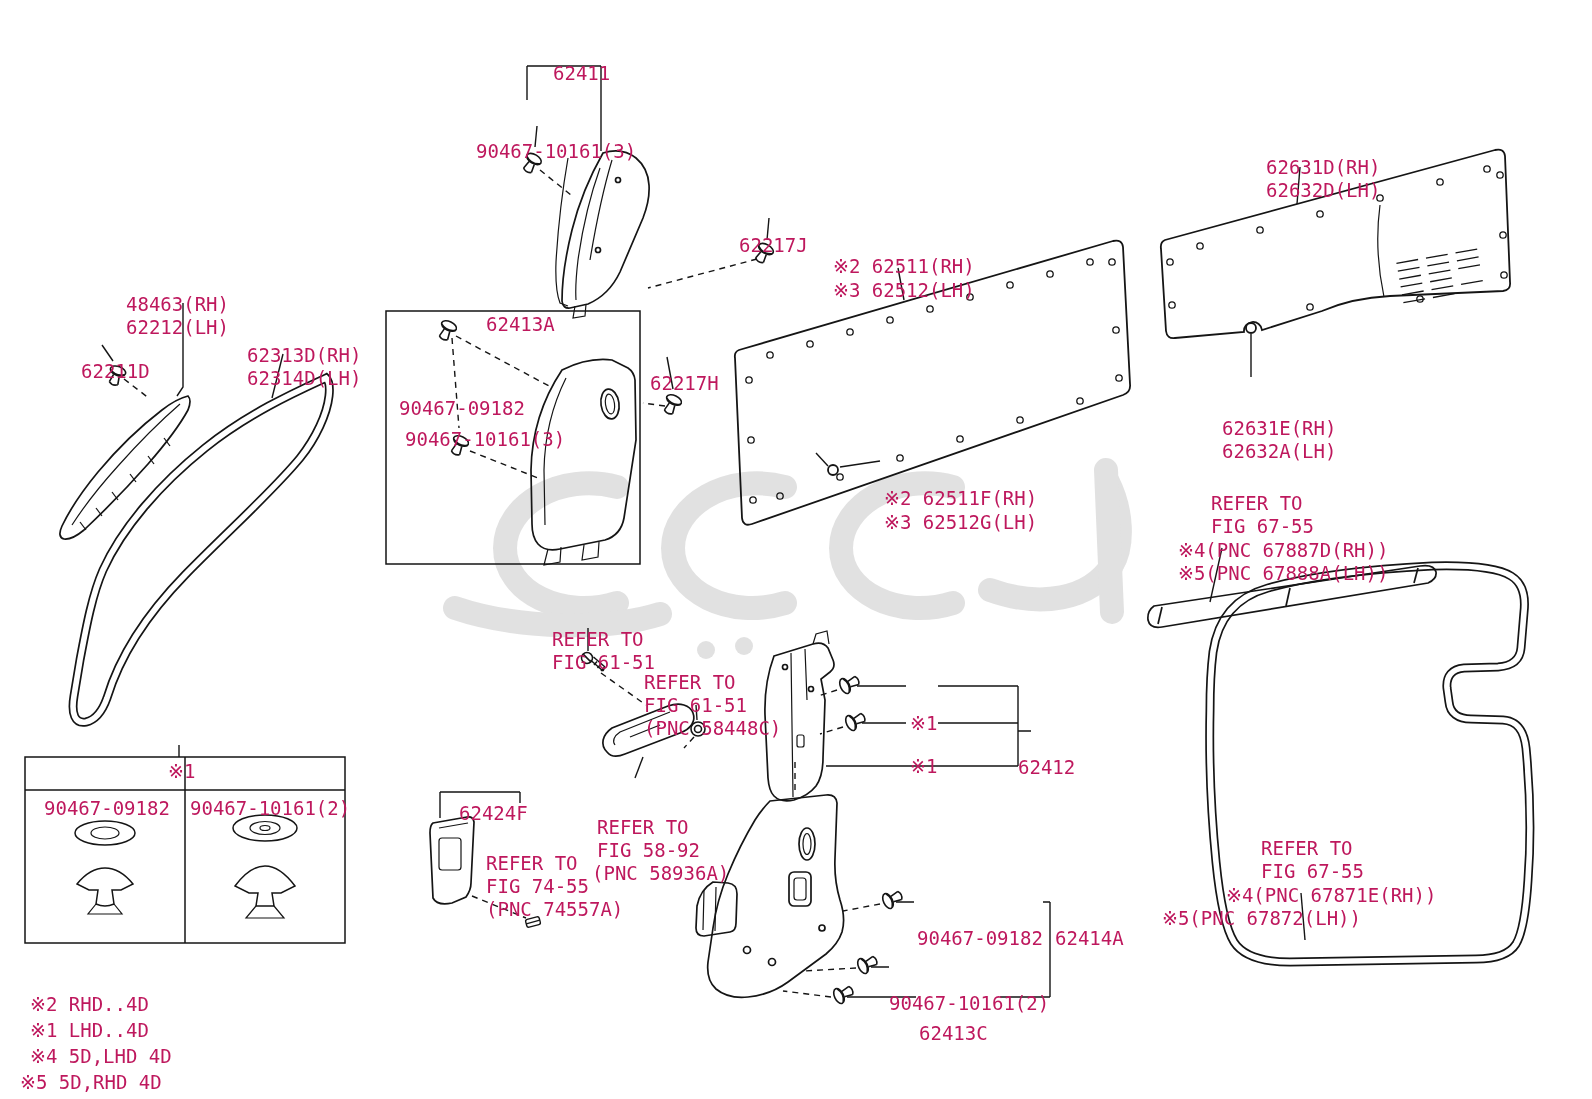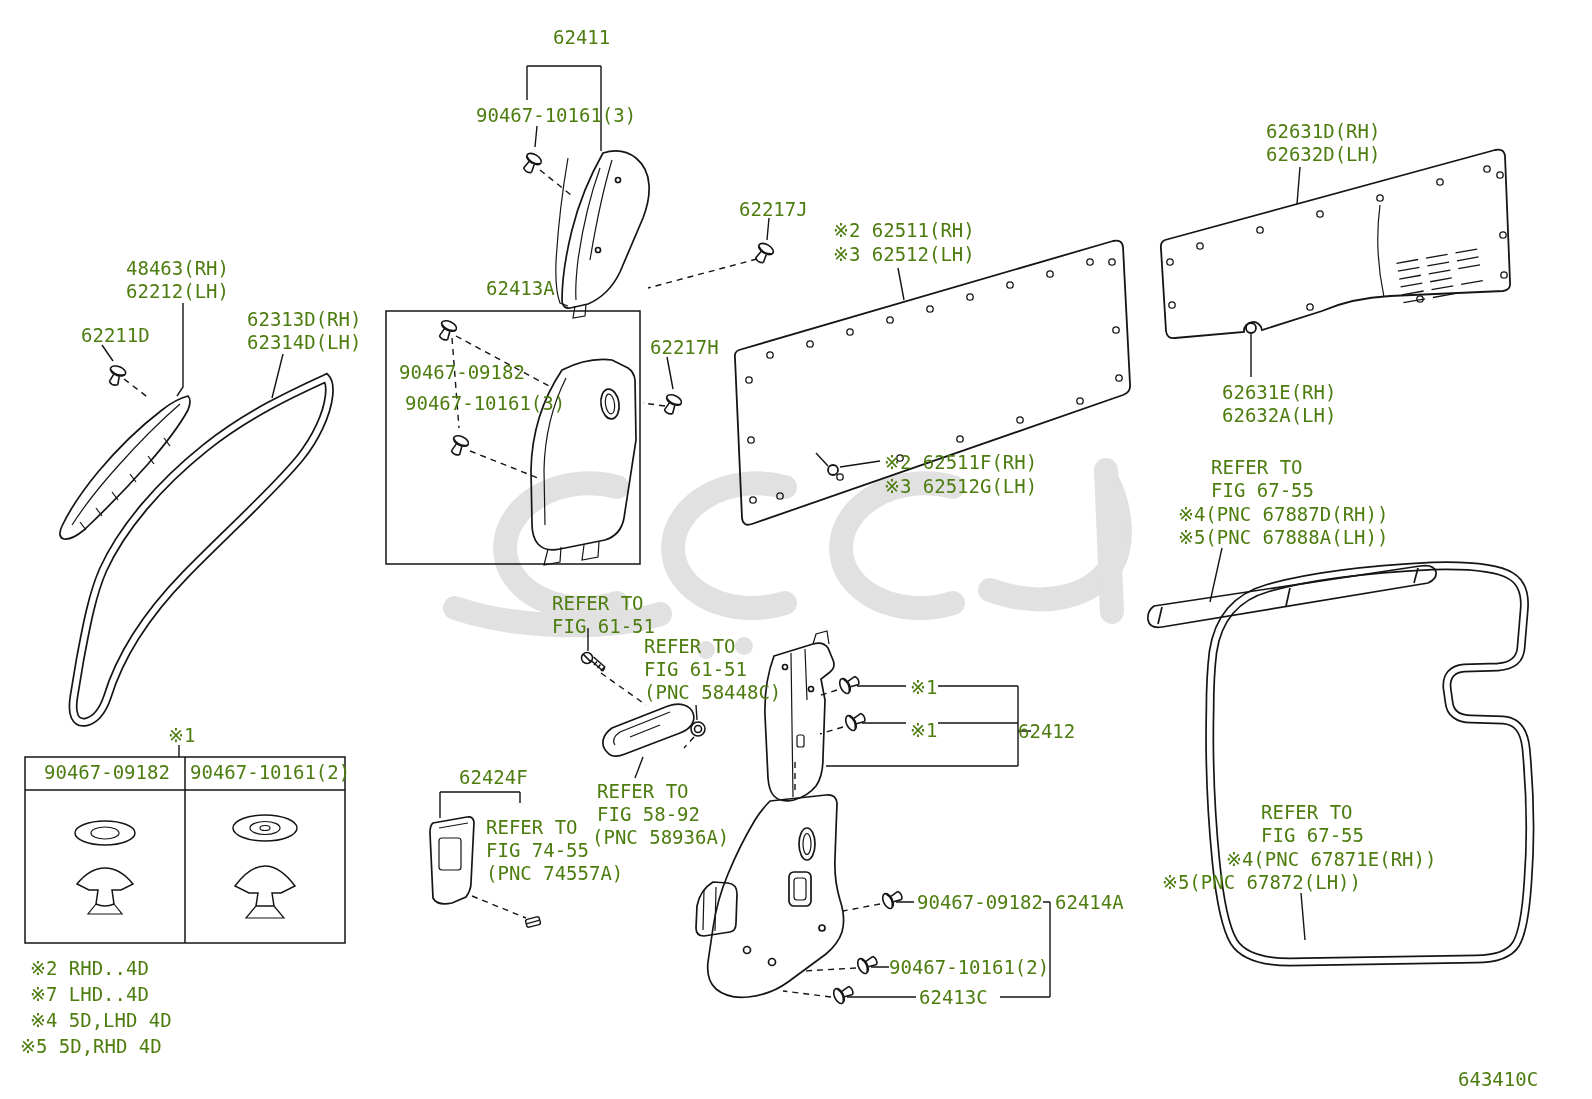--- a/index.html
+++ b/index.html
@@ -12,21 +12,22 @@
     overflow: hidden;
     font-family: "DejaVu Sans Mono", "DejaVu Sans", monospace;
     color: #000;
   }
   .canvas > svg { position: absolute; left: 0; top: 0; }
   .lbl {
     position: absolute;
     font-size: 19px;
     line-height: 23px;
     white-space: pre;
-    color: #4d7c0f;
+    color: #be185d;
+    margin-top: 36px;
   }
 </style>
 </head>
 <body>
 
 <div class="canvas">
 
   <svg width="1592" height="1099" viewBox="0 0 1592 1099">
     <defs>
       <g id="clip" stroke="#151515" fill="none" stroke-width="1.6">
@@ -329,19 +330,19 @@
 
   <div class="lbl" style="left:1261px;top:801px">REFER TO</div>
   <div class="lbl" style="left:1261px;top:824px">FIG 67-55</div>
   <div class="lbl" style="left:1226px;top:848px">※4(PNC 67871E(RH))</div>
   <div class="lbl" style="left:1162px;top:871px">※5(PNC 67872(LH))</div>
 
   <div class="lbl" style="left:44px;top:761px">90467-09182</div>
   <div class="lbl" style="left:190px;top:761px">90467-10161(2)</div>
 
   <div class="lbl" style="left:30px;top:957px">※2 RHD..4D</div>
-  <div class="lbl" style="left:30px;top:983px">※7 LHD..4D</div>
+  <div class="lbl" style="left:30px;top:983px">※1 LHD..4D</div>
   <div class="lbl" style="left:30px;top:1009px">※4 5D,LHD 4D</div>
   <div class="lbl" style="left:20px;top:1035px">※5 5D,RHD 4D</div>
 
   <div class="lbl" style="left:1458px;top:1068px">643410C</div>
 
 </div>
 
 </body></html>

